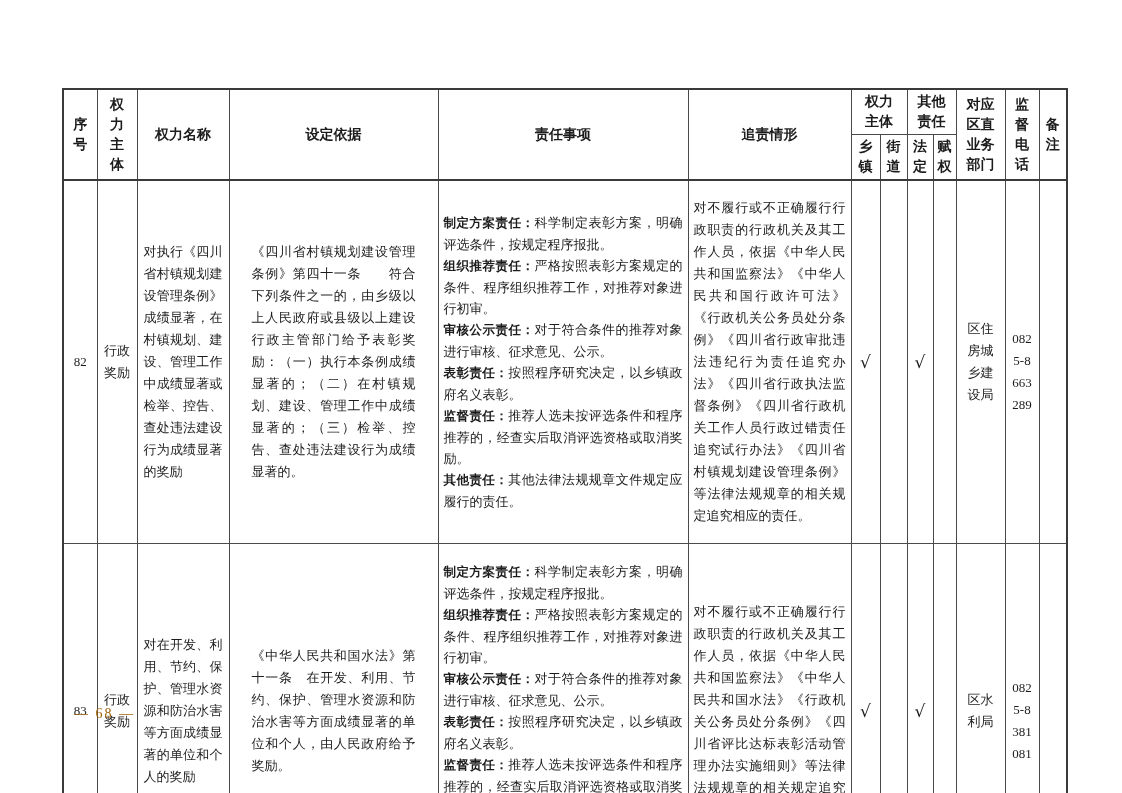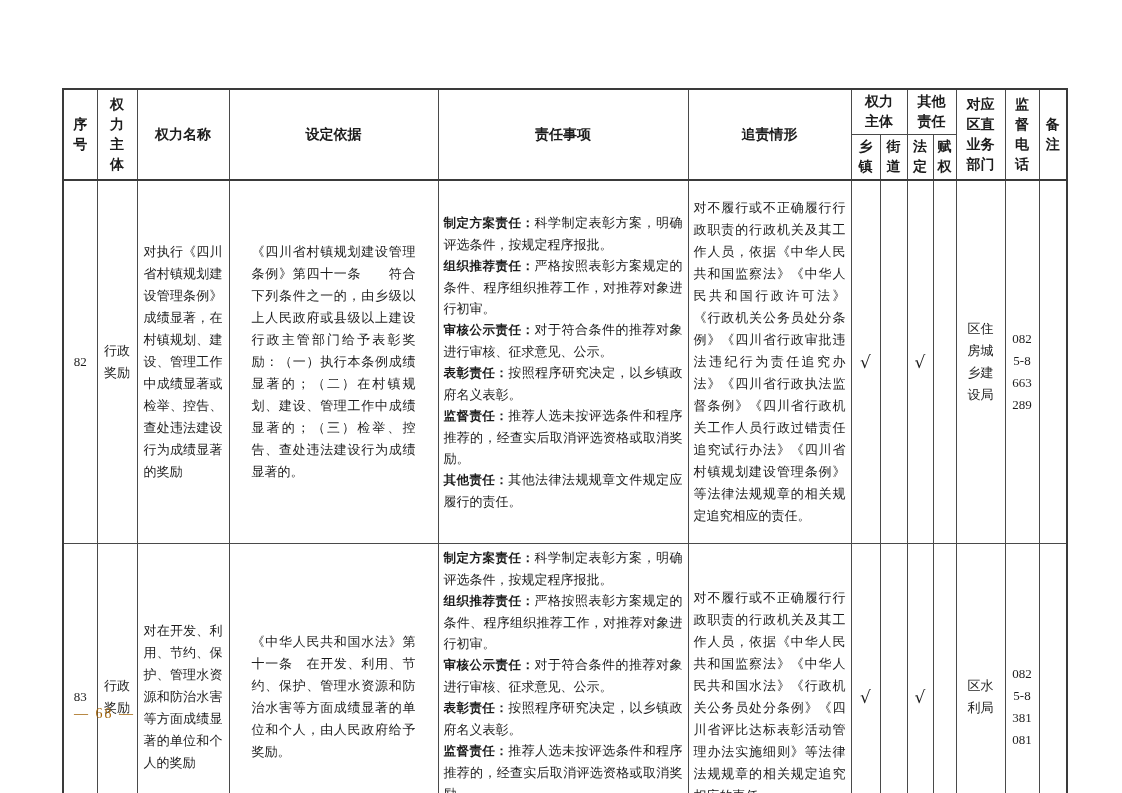--- a/index.html
+++ b/index.html
@@ -40,21 +40,21 @@
   .vs { display: inline-block; vertical-align: middle; word-break: break-all; text-align: center; }
   .w1 { width: 1.1em; }
   .w2 { width: 2.2em; text-align: center; }
 
   tr.row-82 { height: 274px; }
   tr.row-83 { height: 255px; }
 
   td.c-seq { font-size: 13px; }
   td.c-name { text-align: justify; padding: 16px 6px; margin-top: 24px; }
   td.c-basis { text-align: justify; padding: 4px 22px; }
-  td.c-duty { text-align: justify; padding: 3px 5px; vertical-align: middle; line-height: 21px; }
+  td.c-duty { text-align: justify; padding: 17px 5px; vertical-align: middle; line-height: 21px; }
   td.c-duty p { margin: 0; }
   td.c-duty .duty-label { font-weight: bold; font-family: "Liberation Sans", "DejaVu Sans", sans-serif; font-size: 12.5px; }
   td.c-acc { text-align: justify; padding: 16px 5px; }
   td.c-check { font-size: 17px; font-family: "DejaVu Sans", sans-serif; }
   td.c-phone .vs { width: 1.7em; font-family: "Liberation Serif", serif; margin-top: 20px; }
 
   .page-number {
     position: absolute;
     left: 74px; top: 706px;
     font-size: 14px;

